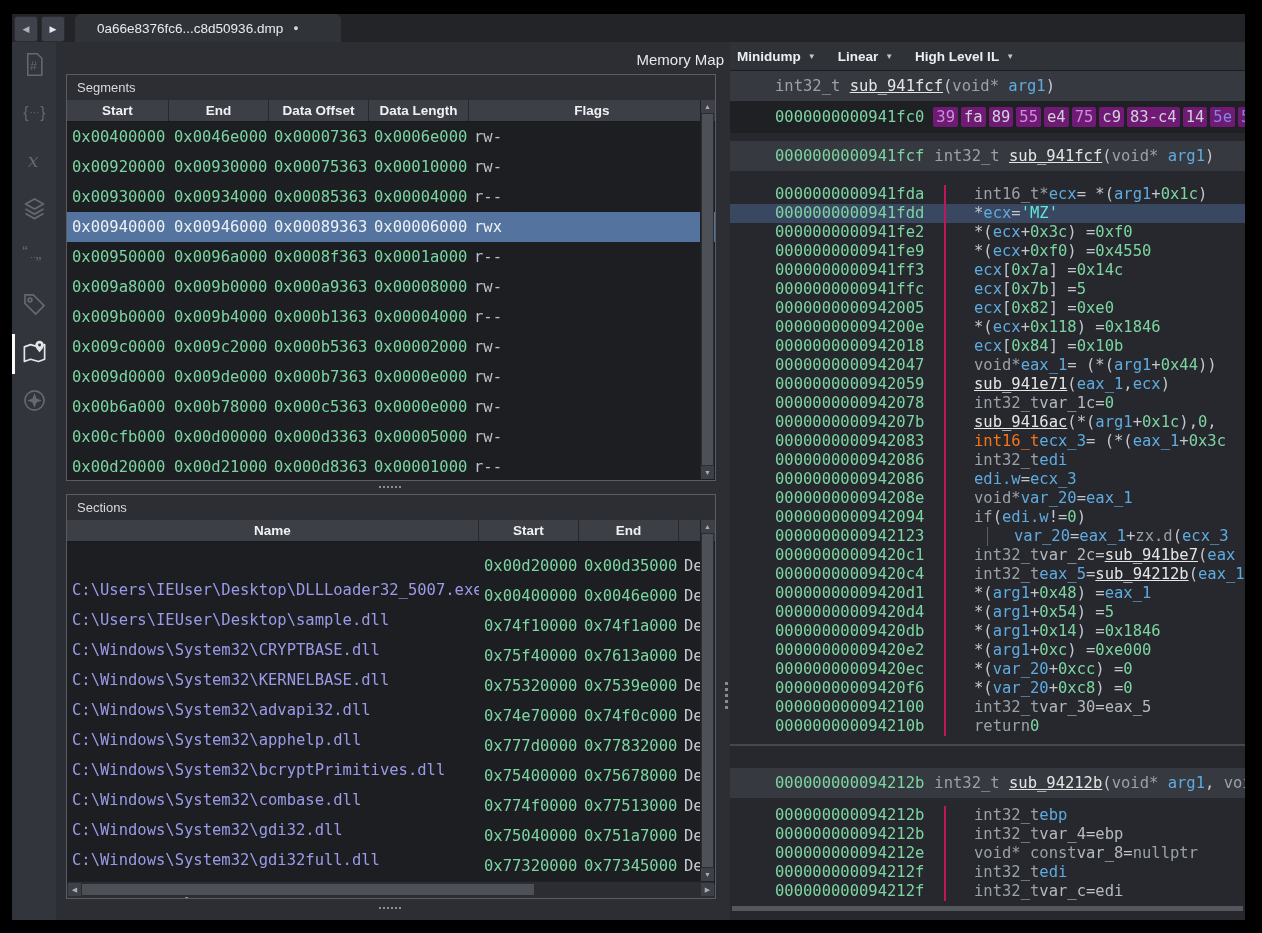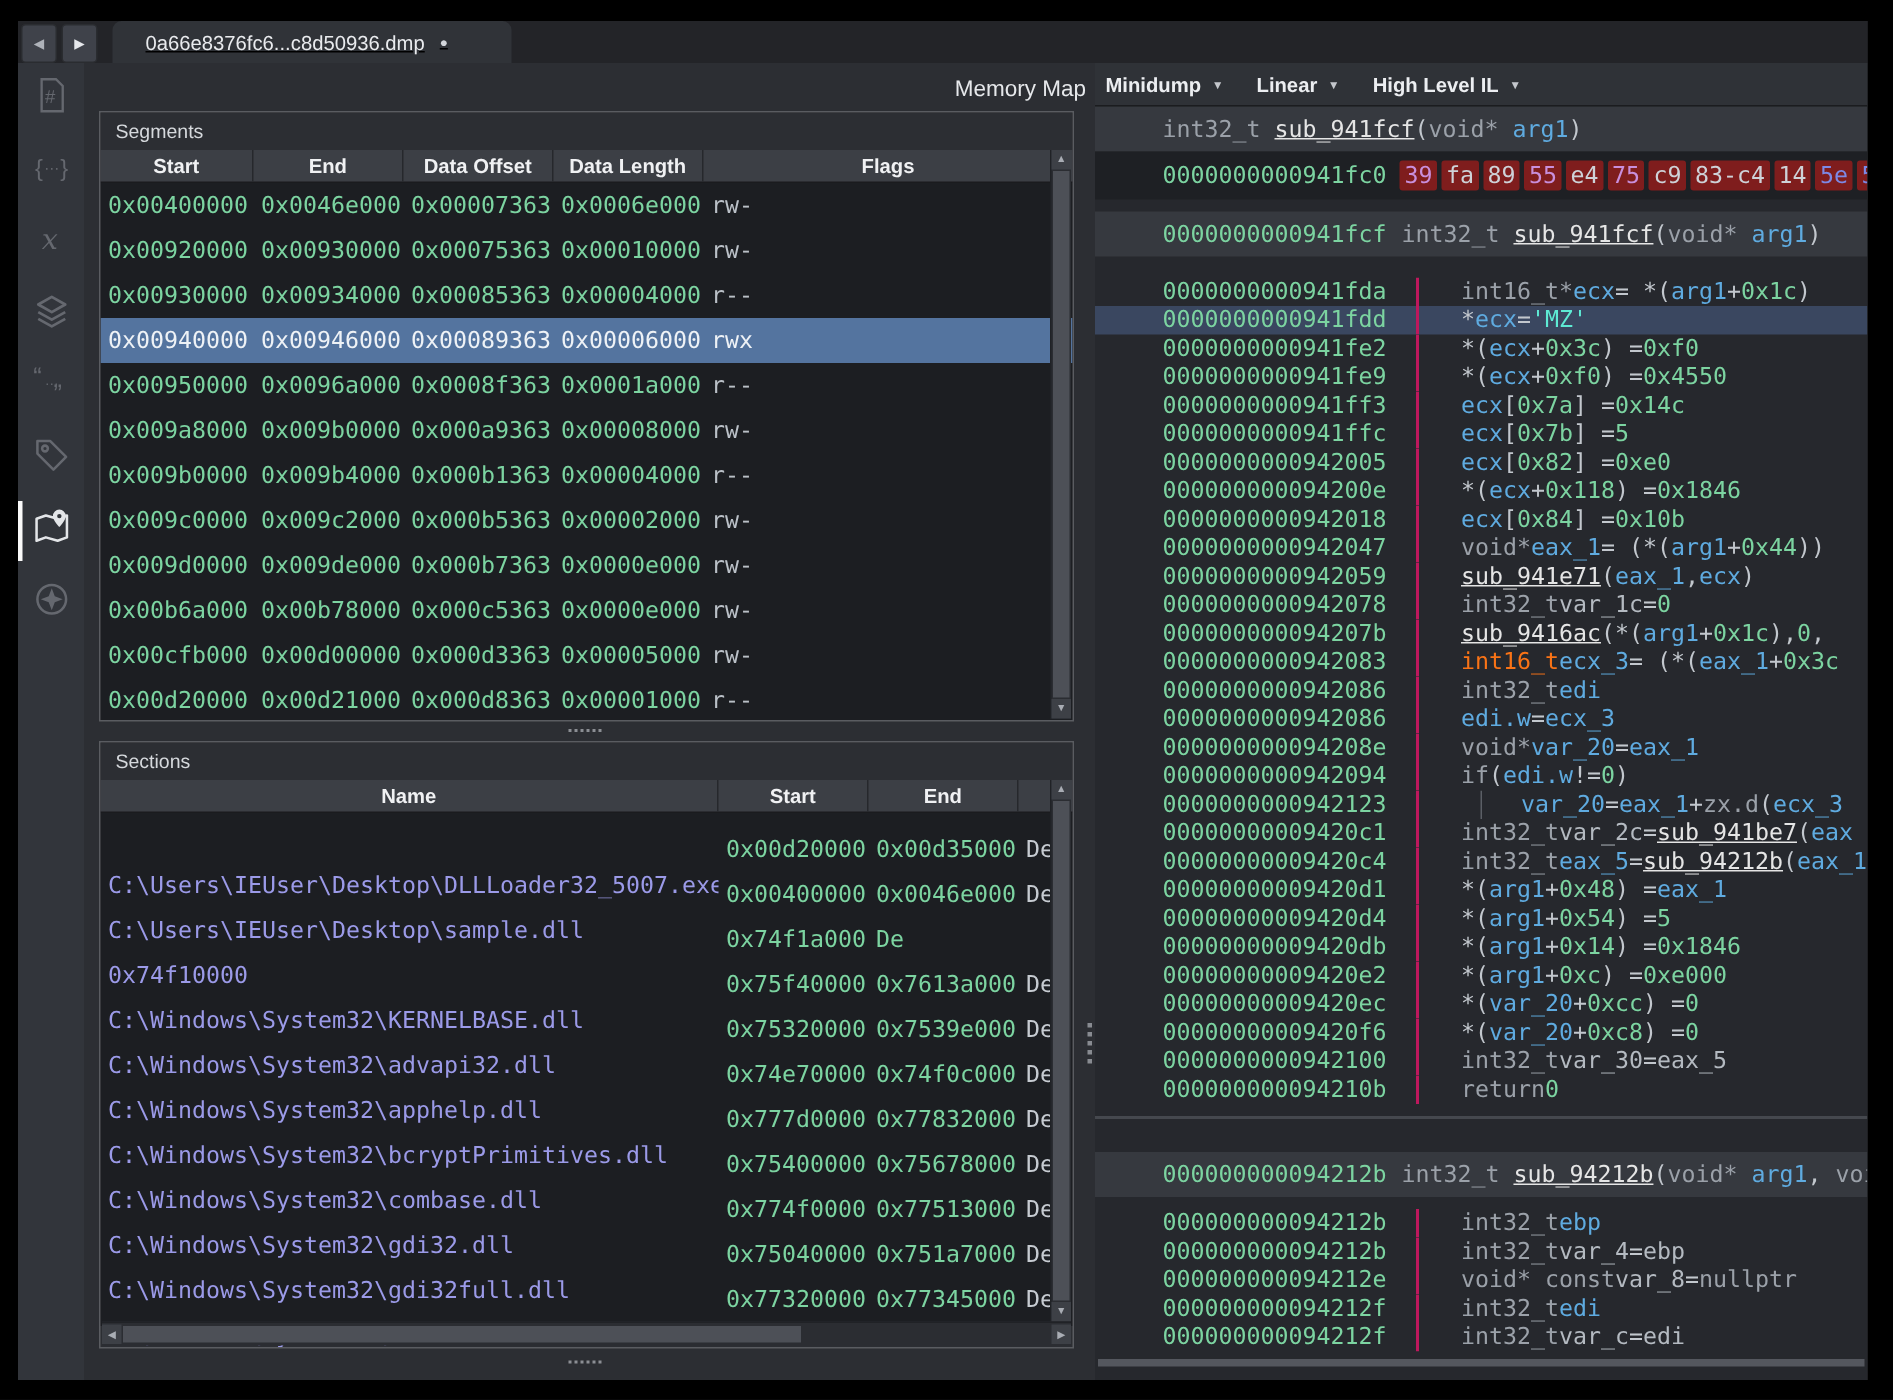--- a/index.html
+++ b/index.html
@@ -7,21 +7,21 @@
           font-family:"Liberation Sans",sans-serif;}
   .window{position:absolute;left:12px;top:14px;width:1233px;height:906px;background:#2c2e33;}
 
   
   .tabbar{position:relative;height:28px;background:#232428;border-bottom:1px solid #17181b;}
   .navbtns{position:absolute;left:2px;top:2px;display:flex;gap:3px;}
   .navbtn{width:22px;height:24px;background:#3f424a;border:1px solid #2a2c30;border-radius:3px;
           color:#aeb2b9;font-size:9px;display:flex;align-items:center;justify-content:center;cursor:pointer;}
   .navbtn.fwd{color:#e6e8ec;}
   .tab{position:absolute;left:63px;top:0;height:28px;min-width:222px;background:#303338;
-       border-radius:6px 6px 0 0;display:flex;align-items:center;padding:0 22px;gap:10px;text-decoration:underline;}
+       border-radius:6px 6px 0 0;display:flex;align-items:center;padding:0 22px;gap:10px;}
   .tab .tlabel{color:#e9ebee;font-size:13.5px;}
   .tab .tdot{color:#d2d5da;font-size:9px;}
 
   
   .content{position:absolute;left:0;top:28px;right:0;bottom:0;display:flex;}
   .sidebar{width:44px;background:#32353b;position:relative;flex:none;}
   .sbitem{position:relative;width:44px;height:48px;display:flex;align-items:center;justify-content:center;
           color:#65686f;cursor:pointer;}
   .sbitem svg{width:27px;height:27px;}
   .sbitem.active{color:#e3e5e8;}
@@ -87,21 +87,21 @@
   .dda{color:#c3c6cb;font-size:8px;}
   .lbody{position:absolute;left:0;right:0;top:29px;bottom:0;overflow:hidden;}
   .band{height:30px;background:#36393f;display:flex;align-items:center;white-space:nowrap;overflow:hidden;
         font-family:"DejaVu Sans Mono",monospace;font-size:15.5px;cursor:text;}
   .baddr{color:#7cd4a1;padding-left:45px;flex:none;}
   .btoks{margin-left:10px;}
   .band.sticky .btoks{margin-left:45px;}
   .hexrow{height:32px;background:#1e2024;display:flex;align-items:center;white-space:nowrap;overflow:hidden;
           font-family:"DejaVu Sans Mono",monospace;font-size:15.5px;cursor:text;}
   .bytes{margin-left:9px;}
-  .byte{display:inline-block;background:#7f1d1d;border-radius:2px;padding:1px 3px;margin-right:3px;text-align:right;}
+  .byte{display:inline-block;background:#701a75;border-radius:2px;padding:1px 3px;margin-right:3px;text-align:right;}
   .by-w{color:#ced2d8;} .by-k{color:#c98fdc;} .by-b{color:#7d89e6;}
   .cline{height:19px;line-height:19px;display:flex;white-space:nowrap;overflow:hidden;
          font-family:"DejaVu Sans Mono",monospace;font-size:15.5px;cursor:text;}
   .cline.hl{background:#3a4760;}
   .laddr{width:216px;flex:none;box-sizing:border-box;padding-left:45px;color:#7cd4a1;border-right:2px solid #be185d;}
   .lcode{padding-left:28px;display:flex;}
   .scope{display:inline-block;width:26px;margin-left:13px;border-left:1px solid #5b5f66;flex:none;}
   .lsep{height:2px;background:#45484e;}
   .tk-t{color:#9ba1a9;} .tk-o{color:#c2c7cd;} .tk-v{color:#5fabe0;} .tk-n{color:#7cd4a1;}
   .tk-f{color:#e5e5e5;text-decoration:underline;} .tk-s{color:#5eead4;text-align:center;} .tk-k{color:#f97316;} .tk-d{color:#b4bac1;}
@@ -332,20 +332,21 @@
                 <span class="cell">0x00d35000</span>
                 <span class="cell">De</span>
               </div>
               <div class="trow sec">
                 <span class="cell">C:\Users\IEUser\Desktop\sample.dll</span>
                 <span class="cell">0x00400000</span>
                 <span class="cell">0x0046e000</span>
                 <span class="cell">De</span>
               </div>
               <div class="trow sec">
+                <span class="cell">C:\Windows\System32\CRYPTBASE.dll</span>
                 <span class="cell">0x74f10000</span>
                 <span class="cell">0x74f1a000</span>
                 <span class="cell">De</span>
               </div>
               <div class="trow sec">
                 <span class="cell">C:\Windows\System32\KERNELBASE.dll</span>
                 <span class="cell">0x75f40000</span>
                 <span class="cell">0x7613a000</span>
                 <span class="cell">De</span>
               </div>

